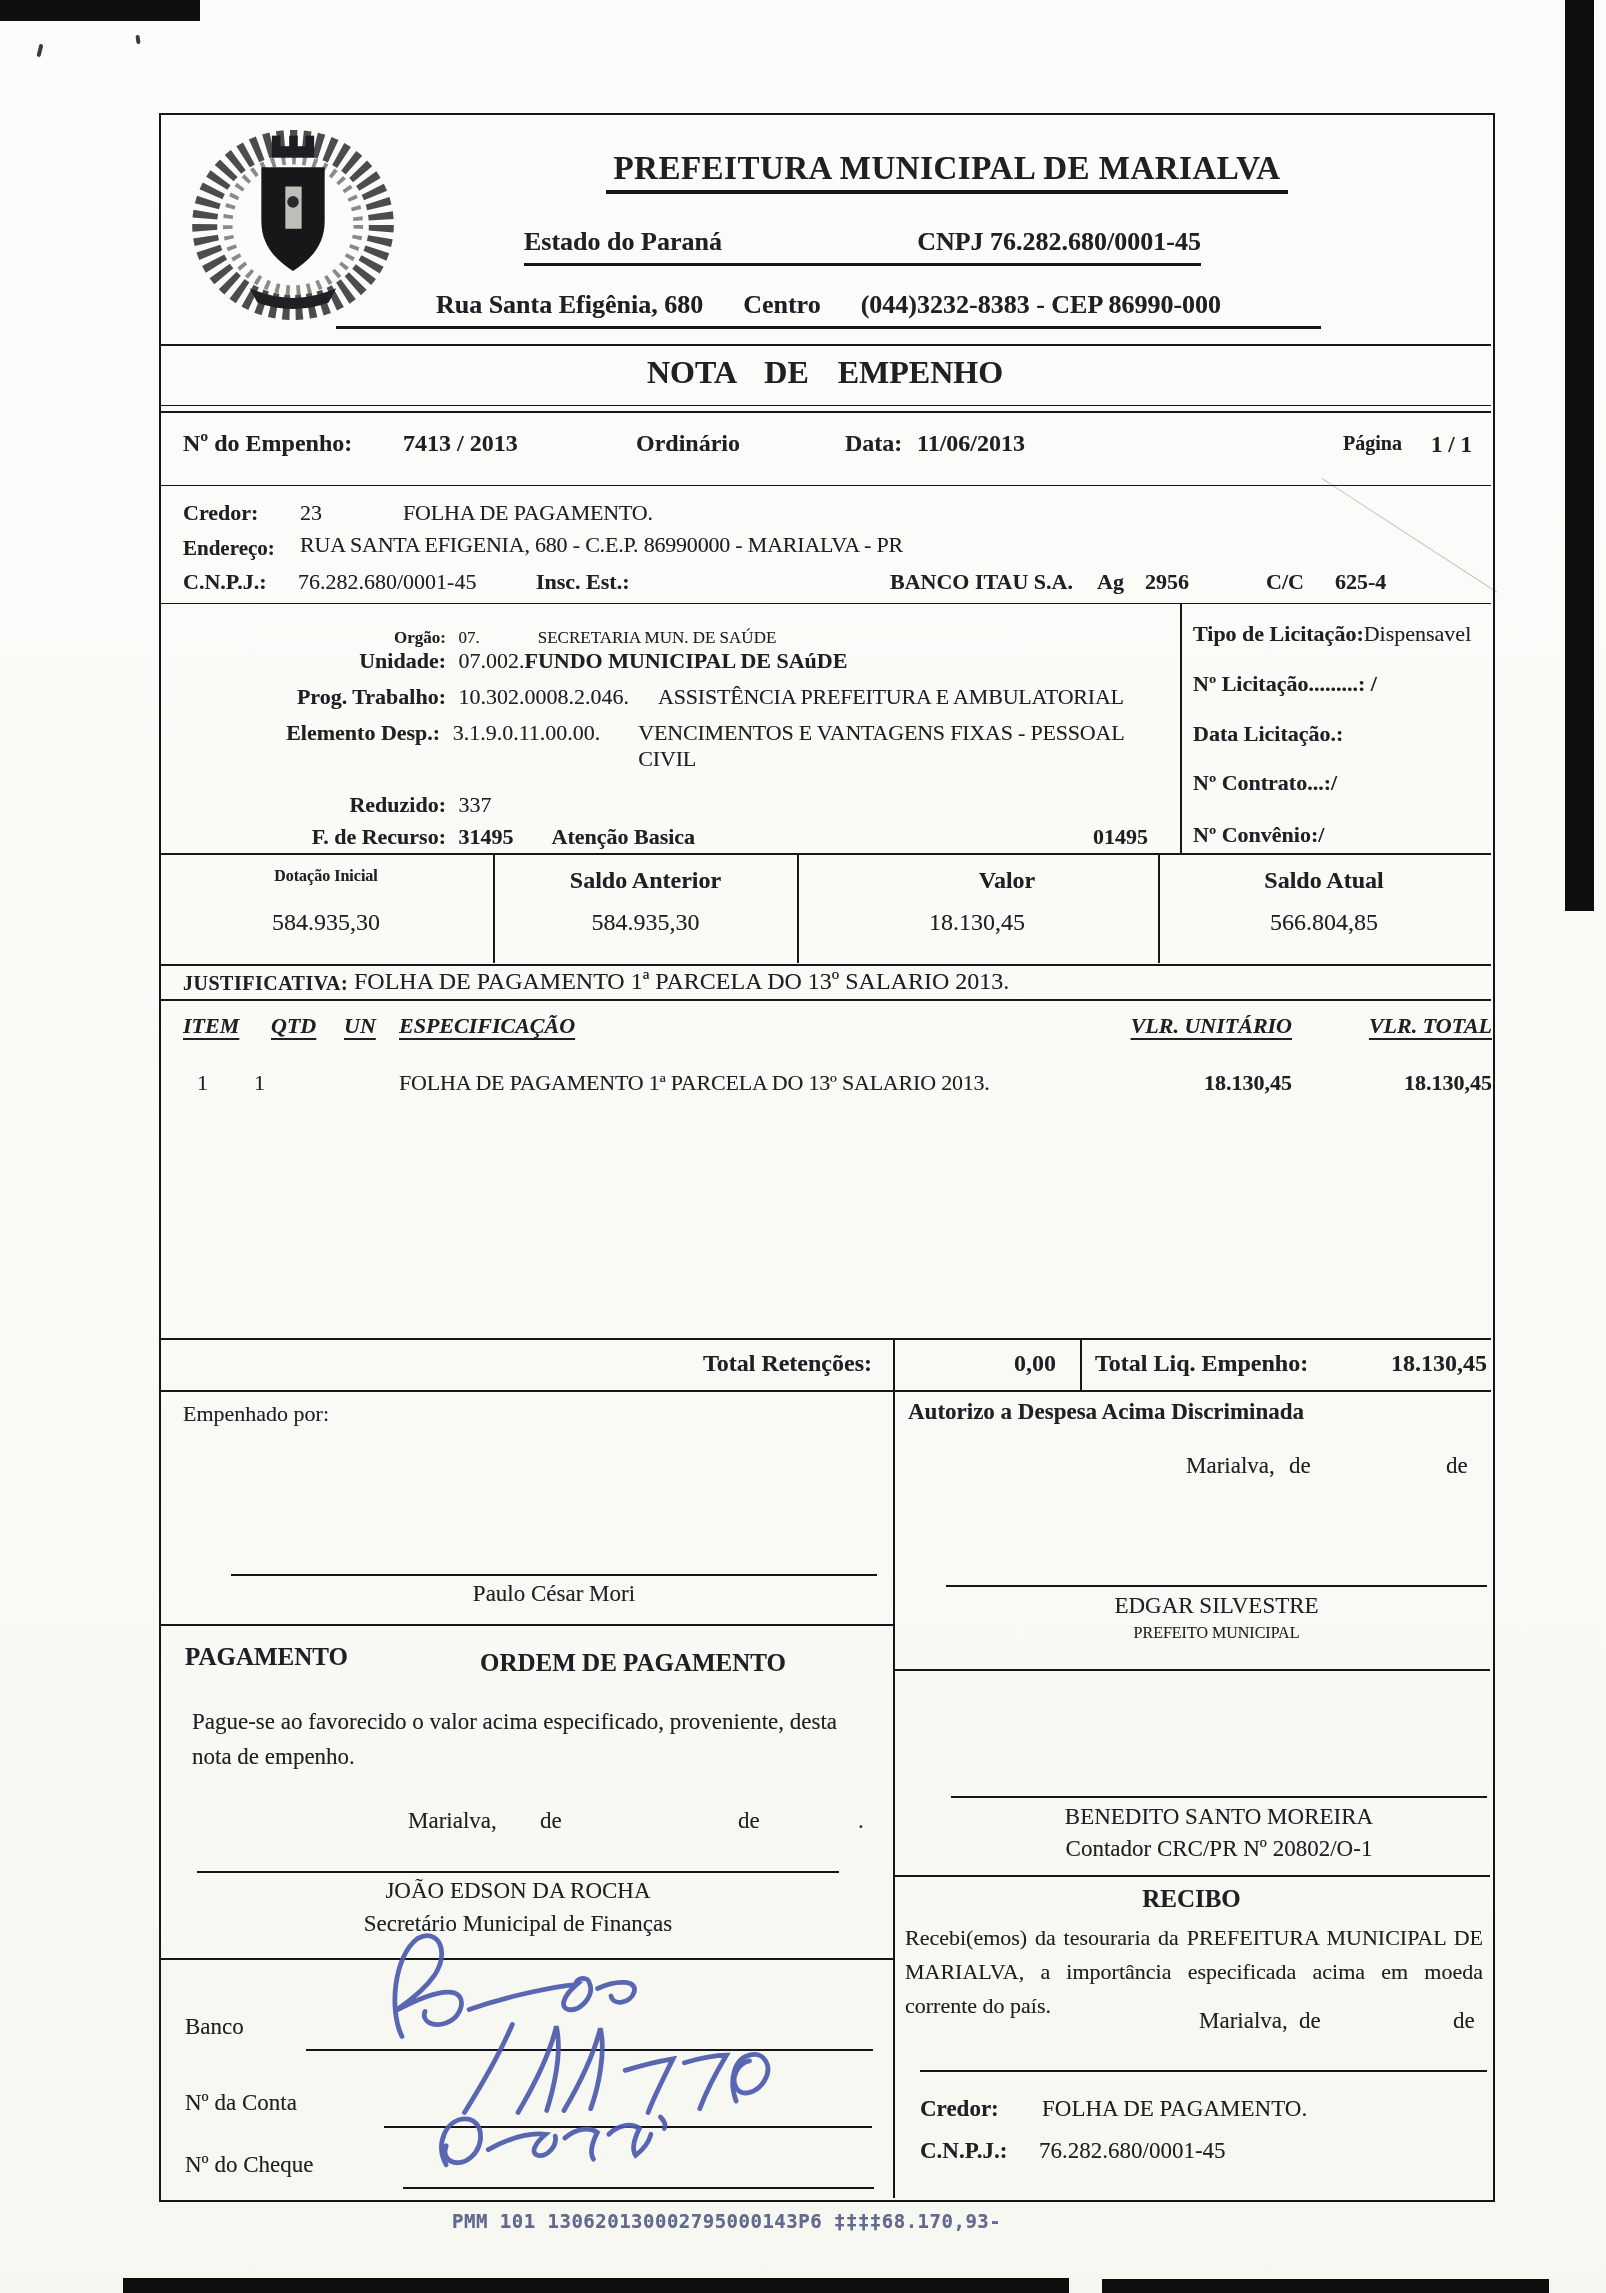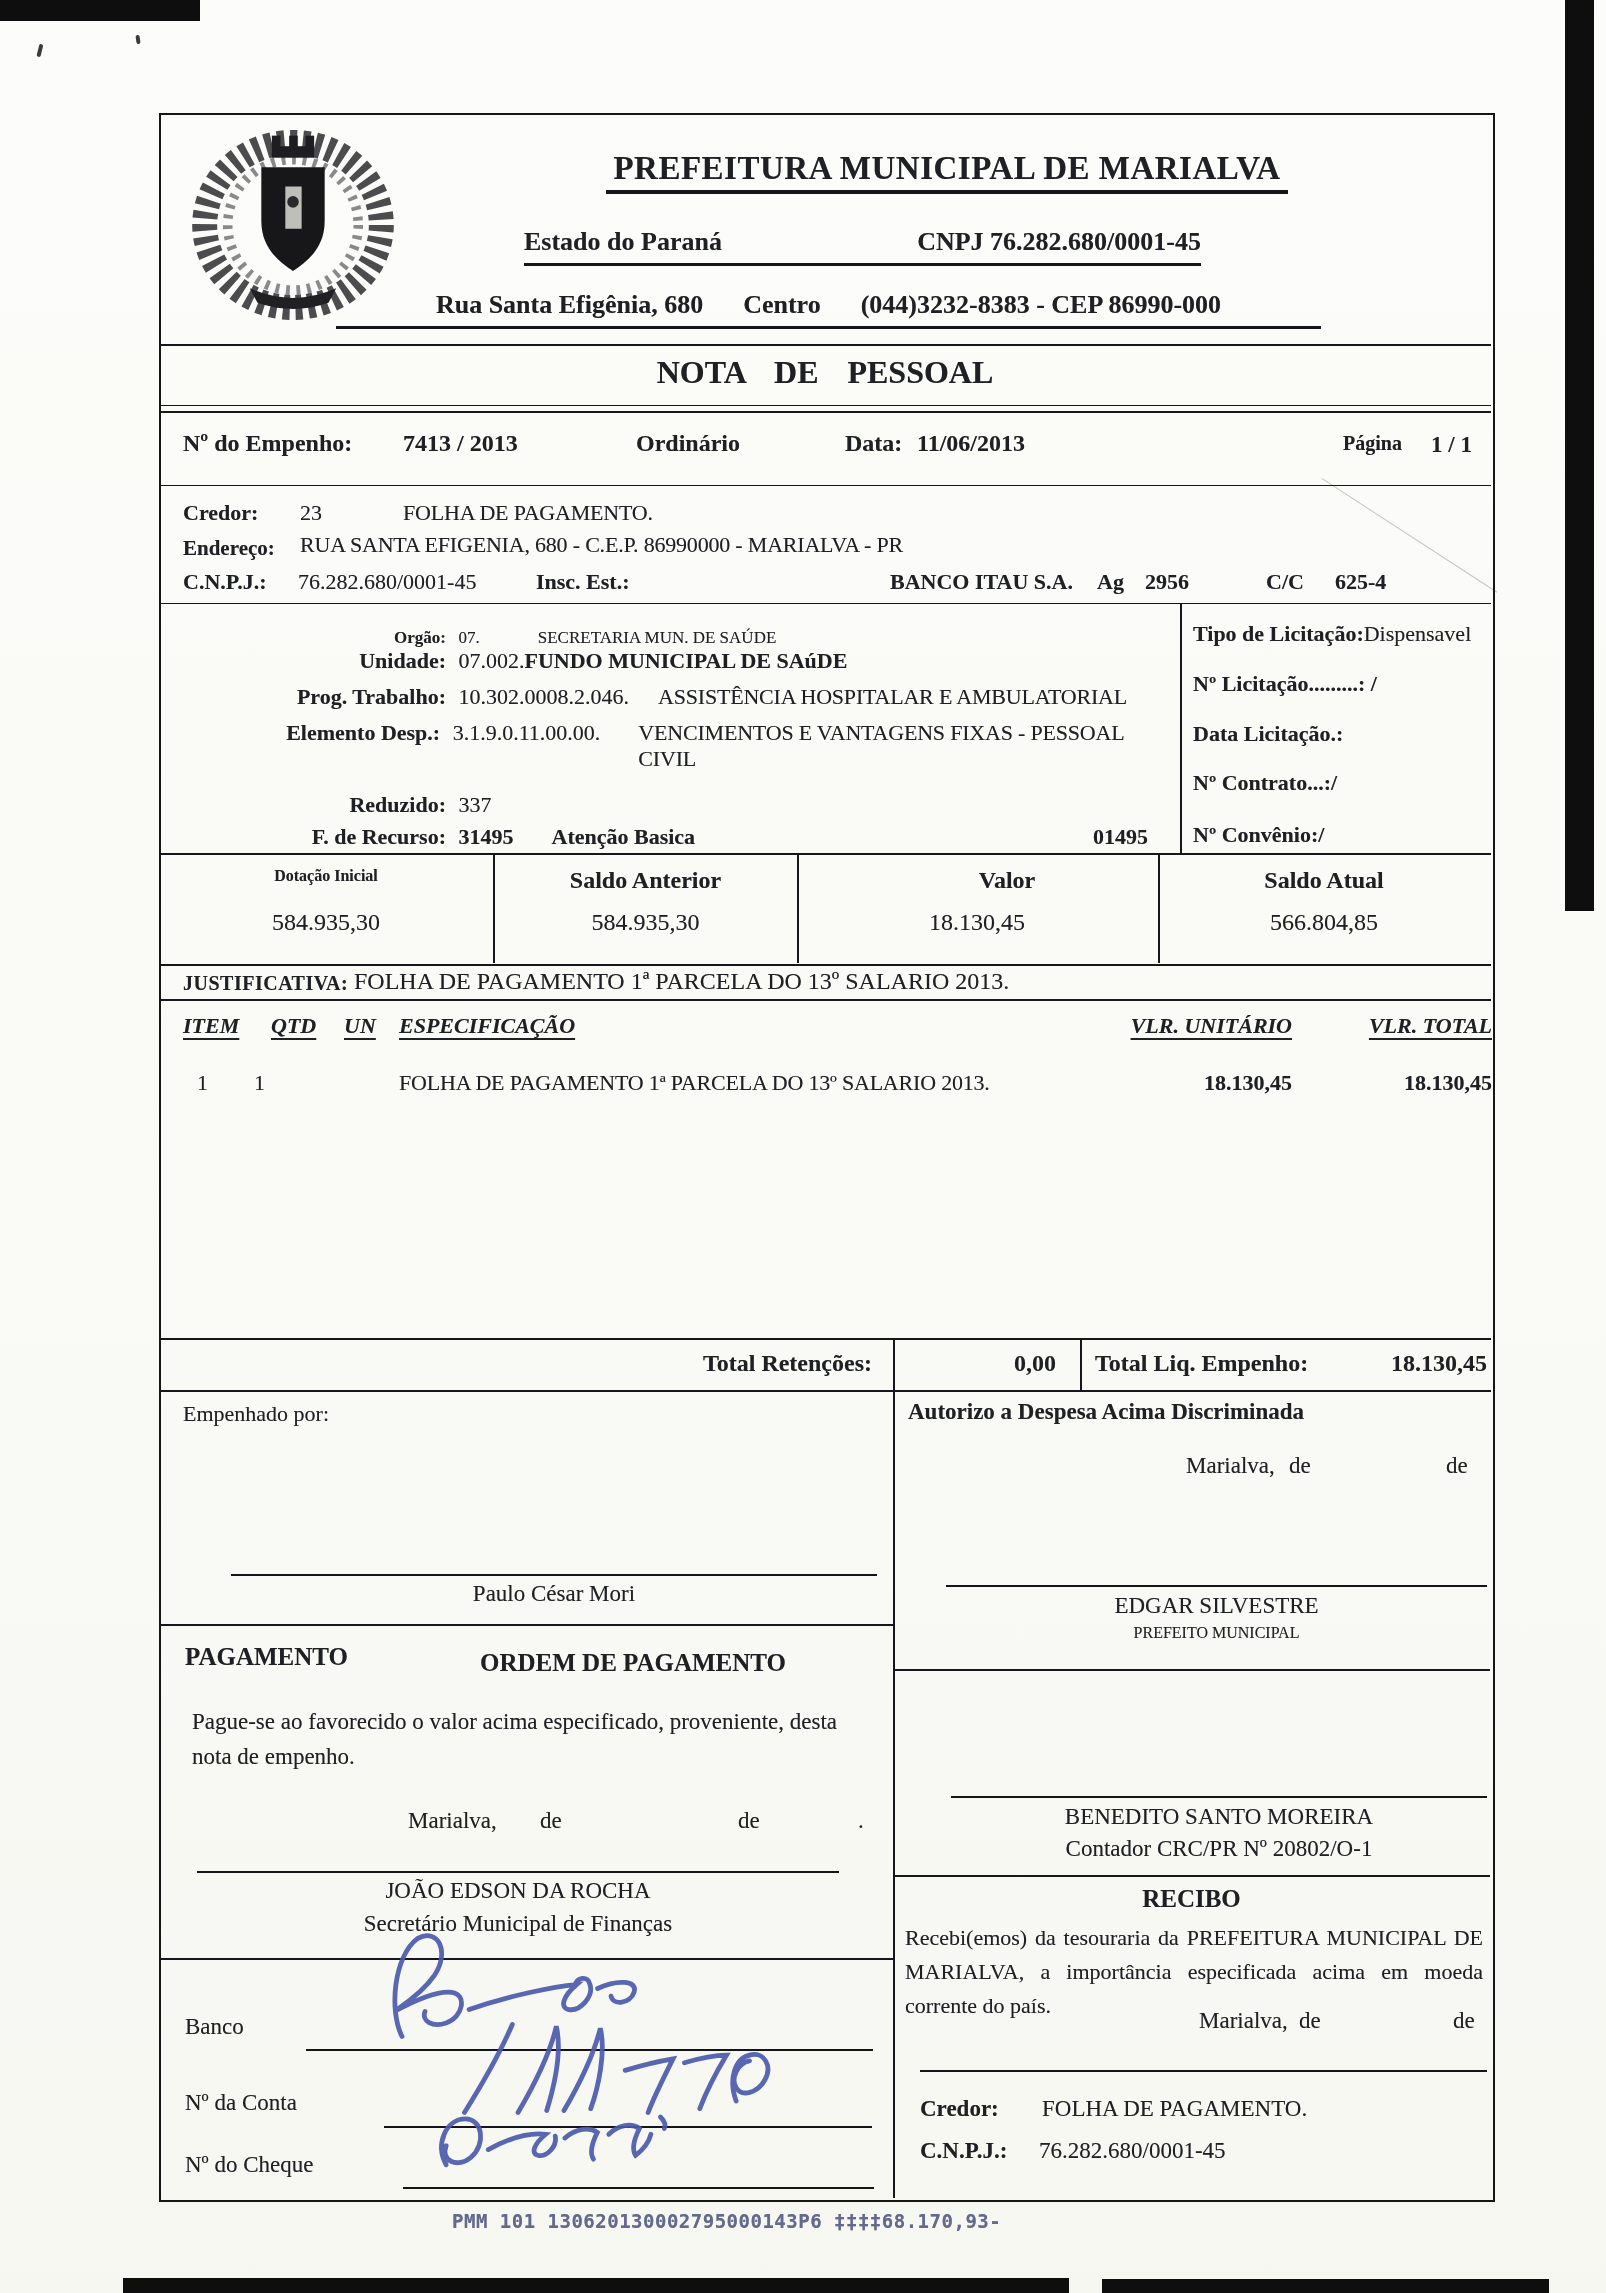--- a/index.html
+++ b/index.html
@@ -69,21 +69,21 @@
   </div>
 
   <div style="position:absolute;left:336px;top:290px;width:985px;display:flex;justify-content:center;gap:40px;
               border-bottom:3.8px solid #17171b;padding-bottom:5.8px;font-size:26px;font-weight:700;">
     <span>Rua Santa Efigênia, 680</span>
     <span>Centro</span>
     <span>(044)3232-8383 - CEP 86990-000</span>
   </div>
 
   <div class="hl" style="left:159px;top:344px;width:1332px;"></div>
-  <div class="t ctr b" style="left:159px;top:354px;width:1332px;font-size:32px;word-spacing:21px;">NOTA DE PESSOAL</div>
+  <div class="t ctr b" style="left:159px;top:354px;width:1332px;font-size:32px;word-spacing:21px;">NOTA DE EMPENHO</div>
   <div class="hl2" style="left:159px;top:405px;width:1332px;"></div>
   <div class="hl" style="left:159px;top:411px;width:1332px;"></div>
 
   <span class="t b" style="left:183px;top:430px;font-size:24px;">Nº do Empenho:</span>
   <span class="t b" style="left:403px;top:430px;font-size:24px;">7413 / 2013</span>
   <span class="t b" style="left:636px;top:430px;font-size:24px;">Ordinário</span>
   <span class="t b" style="left:845px;top:430px;font-size:24px;">Data:</span>
   <span class="t b" style="left:917px;top:430px;font-size:24px;">11/06/2013</span>
   <span class="t b" style="left:1343px;top:432px;font-size:20px;">Página</span>
   <span class="t b" style="left:1431px;top:432px;font-size:23px;">1 / 1</span>
@@ -114,21 +114,21 @@
     <span style="margin-left:58px;">SECRETARIA MUN. DE SAÚDE</span>
   </div>
   <div class="flexrow" style="left:171px;top:648px;width:1004px;font-size:22px;">
     <span class="budget-label">Unidade:</span>
     <span style="margin-left:12.5px;">07.002.</span>
     <span style="font-weight:bold;">FUNDO MUNICIPAL DE SAúDE</span>
   </div>
   <div class="flexrow" style="left:171px;top:684px;width:1004px;font-size:22px;">
     <span class="budget-label">Prog. Trabalho:</span>
     <span style="margin-left:12.5px;">10.302.0008.2.046.</span>
-    <span style="margin-left:29px;letter-spacing:-0.2px;">ASSISTÊNCIA HOSPITALAR E AMBULATORIAL</span>
+    <span style="margin-left:29px;letter-spacing:-0.2px;">ASSISTÊNCIA PREFEITURA E AMBULATORIAL</span>
   </div>
   <div class="flexrow" style="left:171px;top:720px;width:1004px;font-size:22px;">
     <span class="budget-label">Elemento Desp.:</span>
     <span style="margin-left:12.5px;">3.1.9.0.11.00.00.</span>
     <span style="margin-left:38px;letter-spacing:-0.2px;">VENCIMENTOS E VANTAGENS FIXAS - PESSOAL CIVIL</span>
   </div>
   <div class="flexrow" style="left:171px;top:792px;width:1004px;font-size:22px;">
     <span class="budget-label">Reduzido:</span>
     <span style="margin-left:12.5px;">337</span>
   </div>

